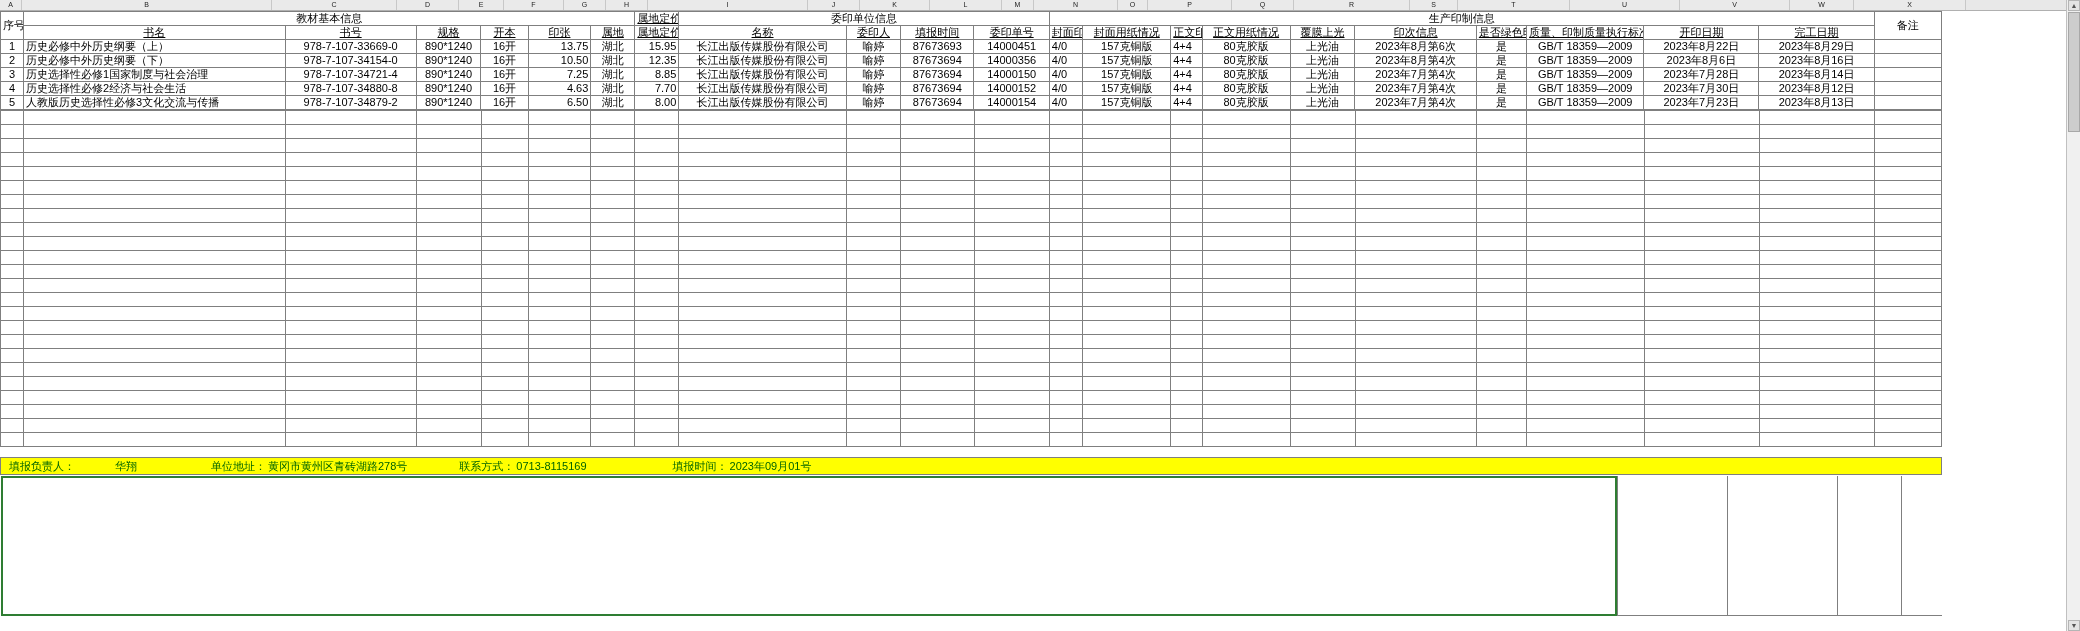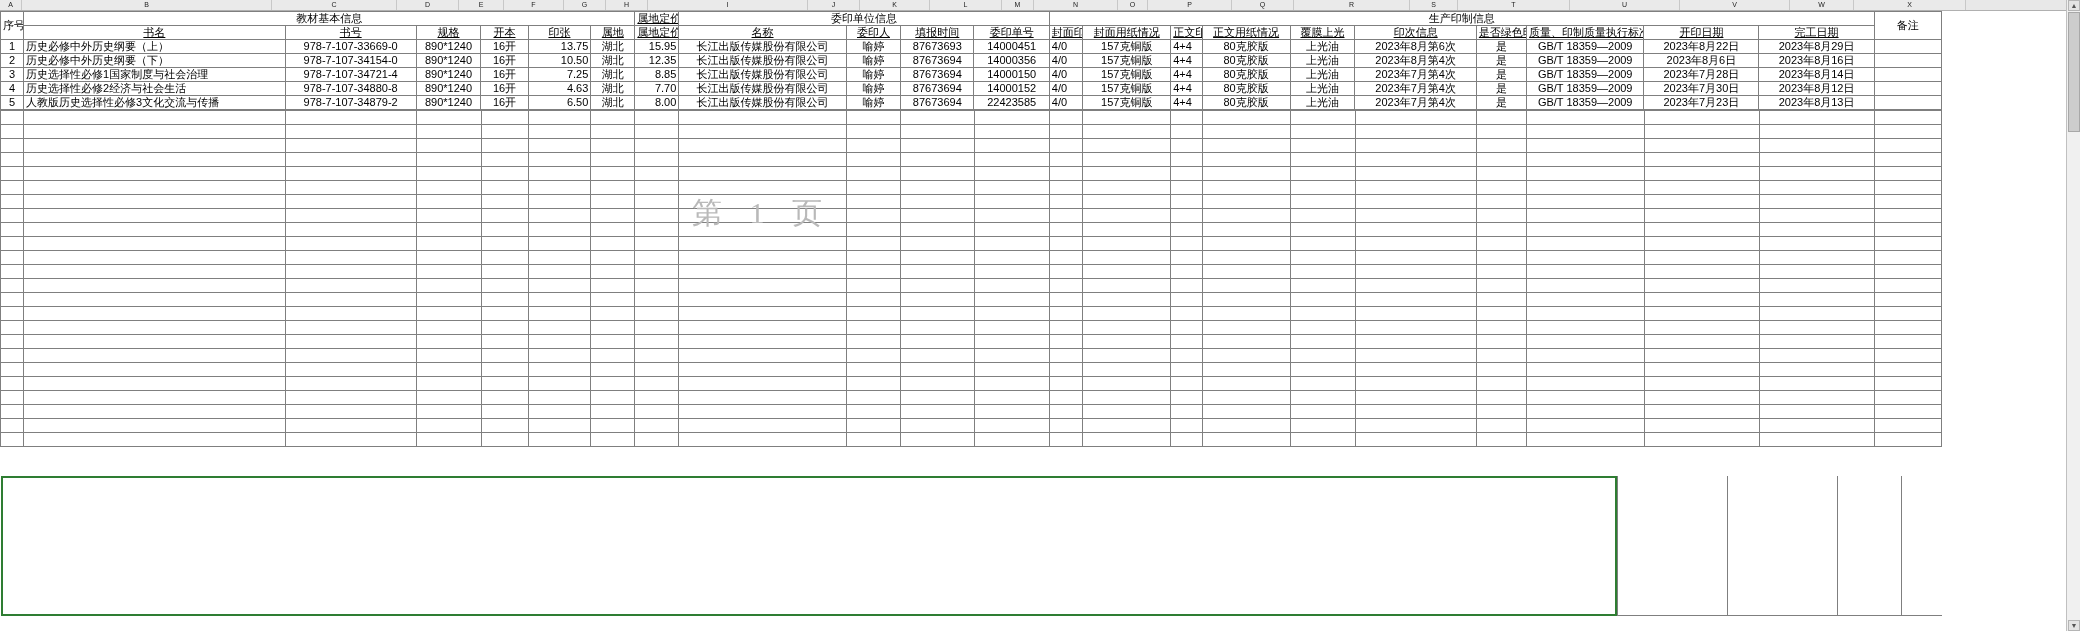--- a/index.html
+++ b/index.html
@@ -351,21 +351,21 @@
         <td class="l">人教版历史选择性必修3文化交流与传播</td>
         <td class="c">978-7-107-34879-2</td>
         <td class="c">890*1240</td>
         <td class="c">16开</td>
         <td class="r">6.50</td>
         <td class="c">湖北</td>
         <td class="r">8.00</td>
         <td class="c">长江出版传媒股份有限公司</td>
         <td class="c">喻婷</td>
         <td class="c">87673694</td>
-        <td class="c">22423585</td>
+        <td class="c">14000154</td>
         <td class="l">4/0</td>
         <td class="c">157克铜版</td>
         <td class="l">4+4</td>
         <td class="c">80克胶版</td>
         <td class="c">上光油</td>
         <td class="c">2023年7月第4次</td>
         <td class="c">是</td>
         <td class="c">GB/T 18359—2009</td>
         <td class="c">2023年7月23日</td>
         <td class="c">2023年8月13日</td>
@@ -997,22 +997,31 @@
           <td></td>
           <td></td>
           <td></td>
           <td></td>
           <td></td>
           <td></td>
         </tr>
       </tbody>
   </table>
 
-  <div class="page-watermark">第 1 页</div>
-
+
+  <div class="footer-strip">
+    <span class="footer-cell" style="margin-left:8px">填报负责人：</span>
+    <span class="footer-cell" style="margin-left:40px">华翔</span>
+    <span class="footer-cell" style="margin-left:74px">单位地址：</span>
+    <span class="footer-cell" style="margin-left:2px">黄冈市黄州区青砖湖路278号</span>
+    <span class="footer-cell" style="margin-left:52px">联系方式：</span>
+    <span class="footer-cell" style="margin-left:2px">0713-8115169</span>
+    <span class="footer-cell" style="margin-left:86px">填报时间：</span>
+    <span class="footer-cell" style="margin-left:2px">2023年09月01号</span>
+  </div>
 
   <div class="note-box"></div>
 
   <div class="side-col" style="left:1617px; width:110px;"></div>
   <div class="side-col" style="left:1727px; width:110px;"></div>
   <div class="side-col" style="left:1837px; width:64px;"></div>
   <div class="side-col" style="left:1901px; width:41px;"></div>
 
   <div class="vscroll">
     <div class="vbtn up">▲</div>

